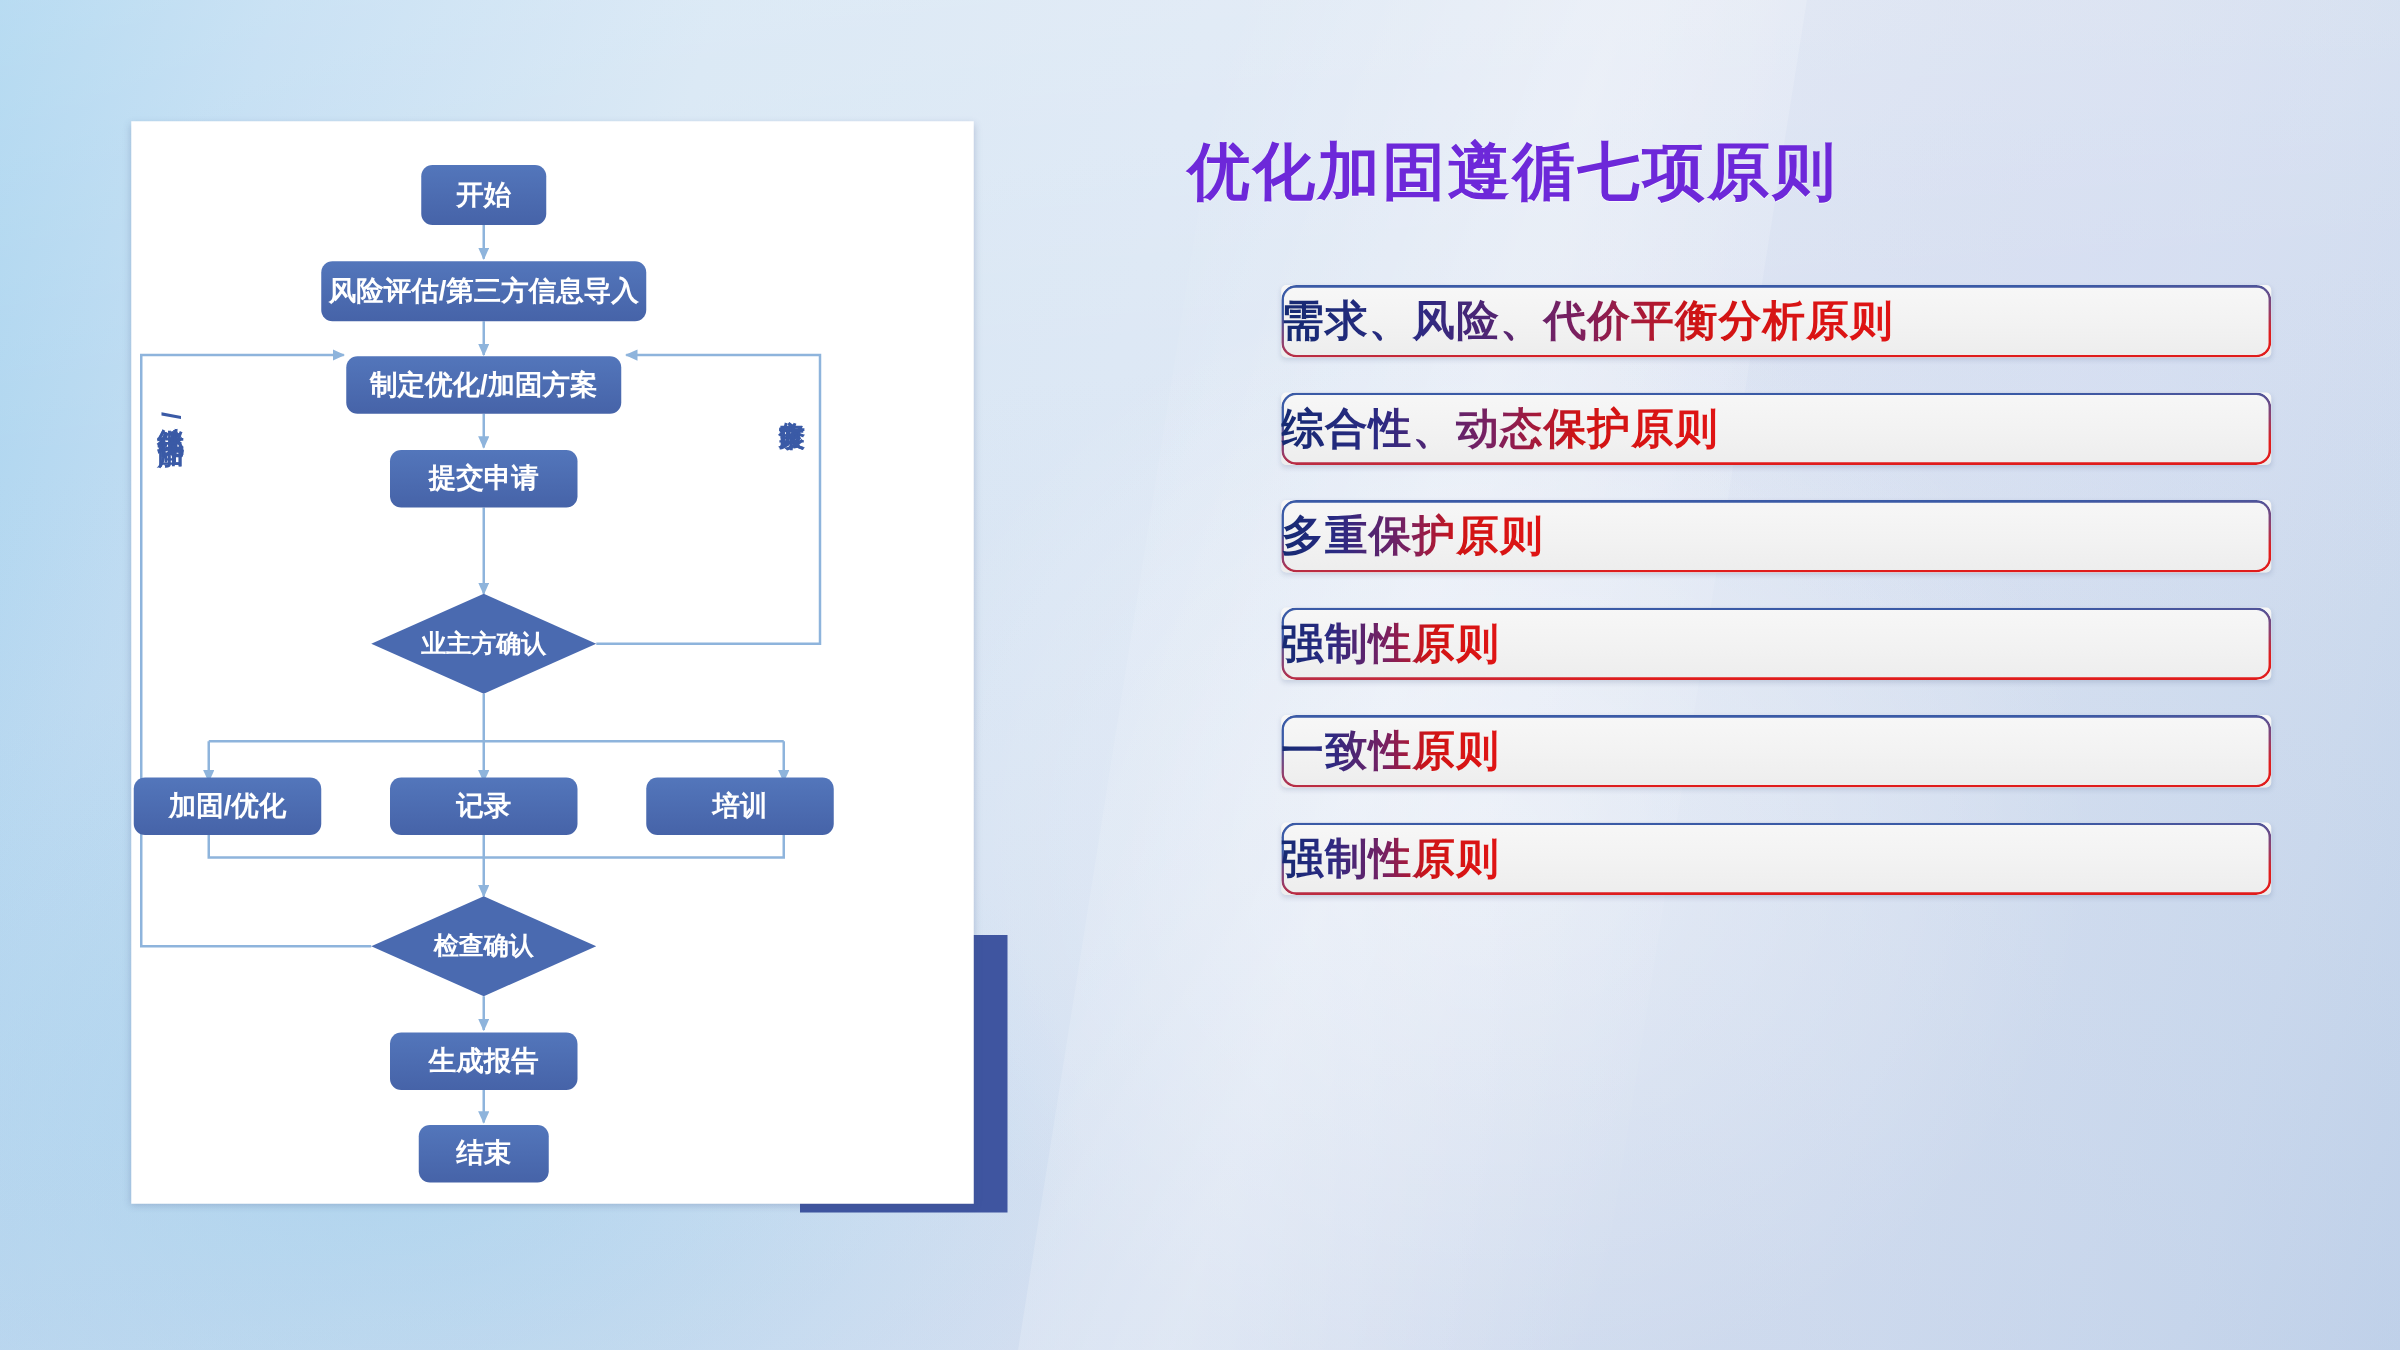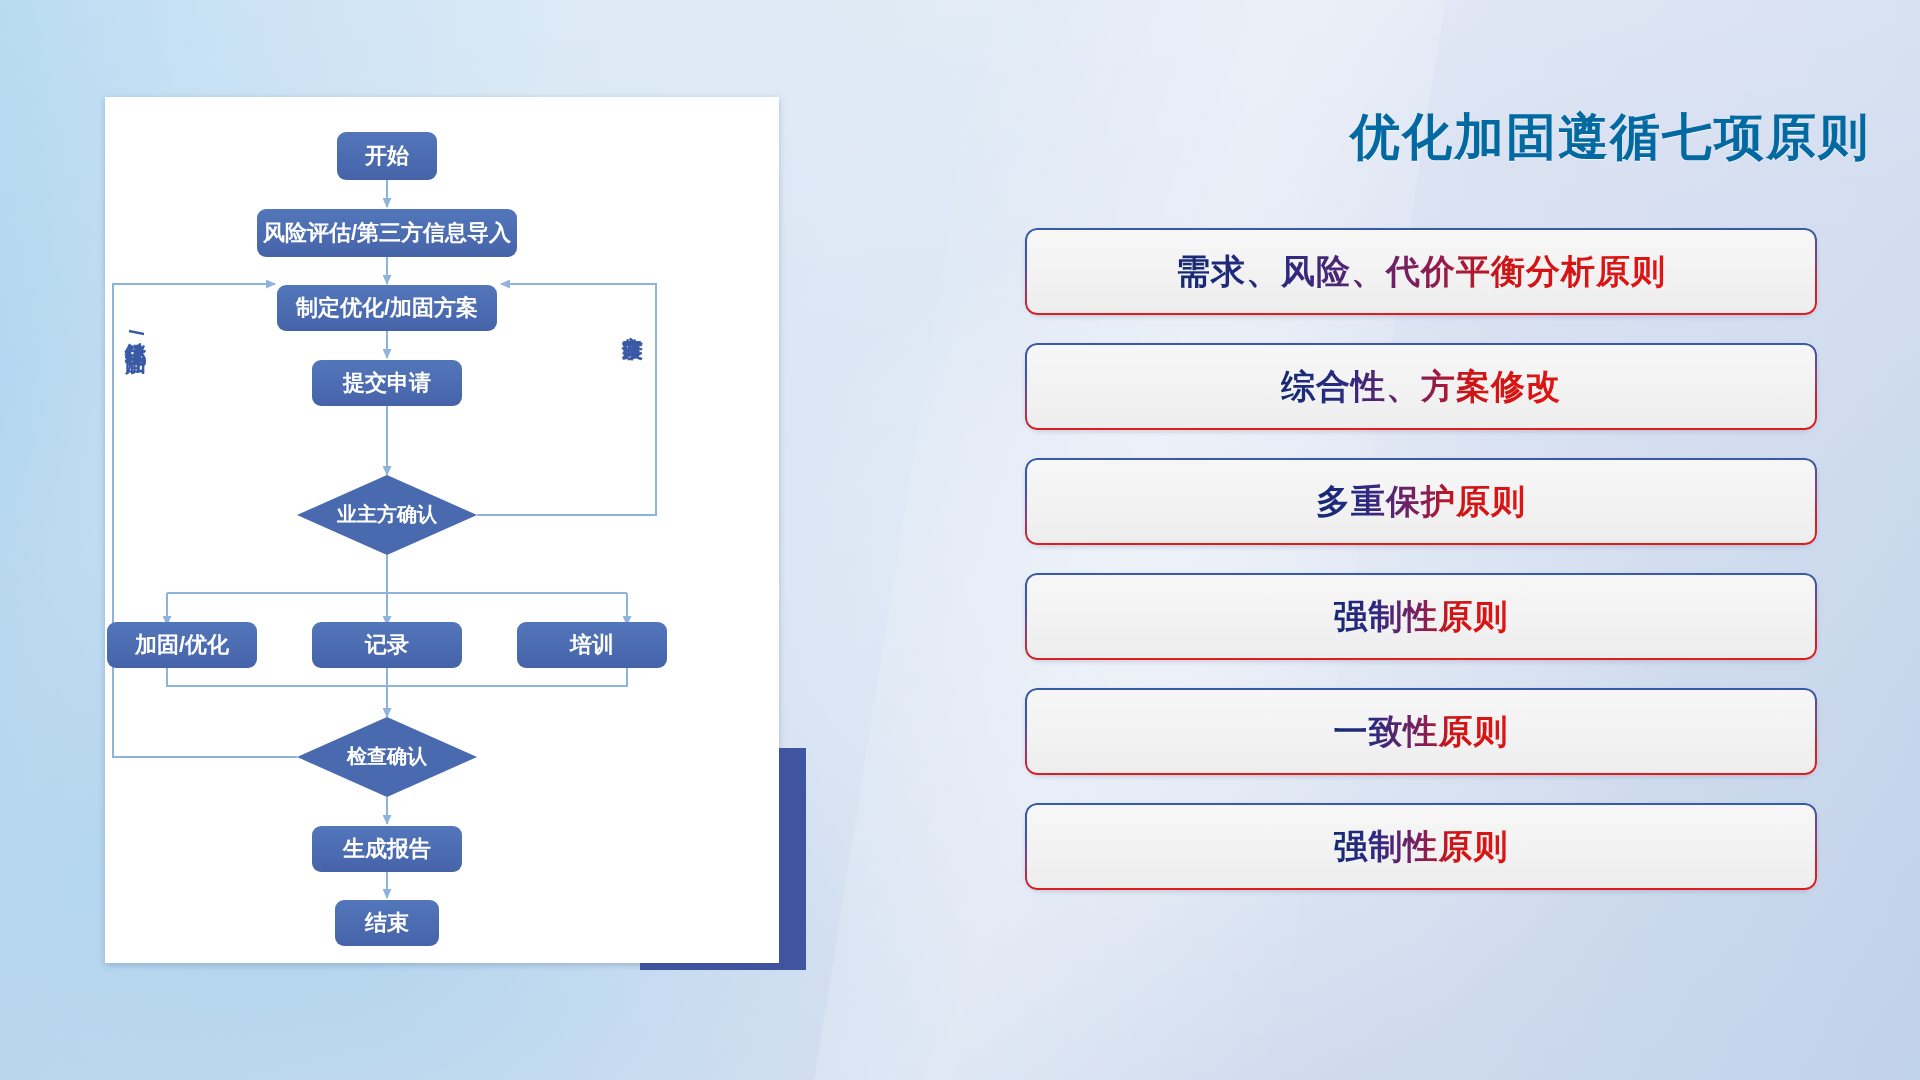--- a/index.html
+++ b/index.html
@@ -41,33 +41,33 @@
   }
   .edge-label{
     font-family:"Liberation Sans","DejaVu Sans",sans-serif;
     font-weight:bold;fill:#3a5aa6;text-anchor:middle;
   }
 
   
   #right-panel{position:absolute;left:900px;top:0;width:1020px;height:1080px;z-index:2;}
   #deck-title{
     position:absolute;left:50px;top:104px;width:920px;
-    text-align:right;
+    text-align:left;
     font-size:50px;font-weight:bold;letter-spacing:2px;
-    color:#0369a1;
+    color:#6d28d9;
     text-shadow:0 1px 0 rgba(255,255,255,.65);
   }
   #principle-list{position:absolute;left:125px;top:228px;width:792px;}
   .principle-item{
     position:relative;
-    height:87px;margin-bottom:28px;
-    border-radius:16px;
+    height:58px;margin-bottom:28px;
+    border-radius:4px;
     background:linear-gradient(180deg,#f7f7f7 0%,#f2f2f2 55%,#ededed 100%);
     box-shadow:0 2px 4px rgba(90,110,150,.22);
-    display:flex;align-items:center;justify-content:center;
+    display:flex;align-items:center;justify-content:flex-start;
     box-sizing:border-box;
   }
   .principle-item::before{
     content:"";position:absolute;inset:0;border-radius:12px;
     padding:2px;
     background:linear-gradient(178deg,#3a5aa6 0%,#3a5aa6 26%,#8f3f6f 55%,#e01c1c 78%,#e01c1c 100%);
     -webkit-mask:linear-gradient(#000 0 0) content-box, linear-gradient(#000 0 0);
     -webkit-mask-composite:xor;
     mask:linear-gradient(#000 0 0) content-box, linear-gradient(#000 0 0);
     mask-composite:exclude;
@@ -208,21 +208,21 @@
 
   <div id="deck-title">优化加固遵循七项原则</div>
 
   <div id="principle-list">
 
     <div class="principle-item">
       <span class="principle-label">需求、风险、代价平衡分析原则</span>
     </div>
 
     <div class="principle-item">
-      <span class="principle-label">综合性、方案修改</span>
+      <span class="principle-label">综合性、动态保护原则</span>
     </div>
 
 
     <div class="principle-item">
       <span class="principle-label">多重保护原则</span>
     </div>
 
     <div class="principle-item">
       <span class="principle-label">强制性原则</span>
     </div>

